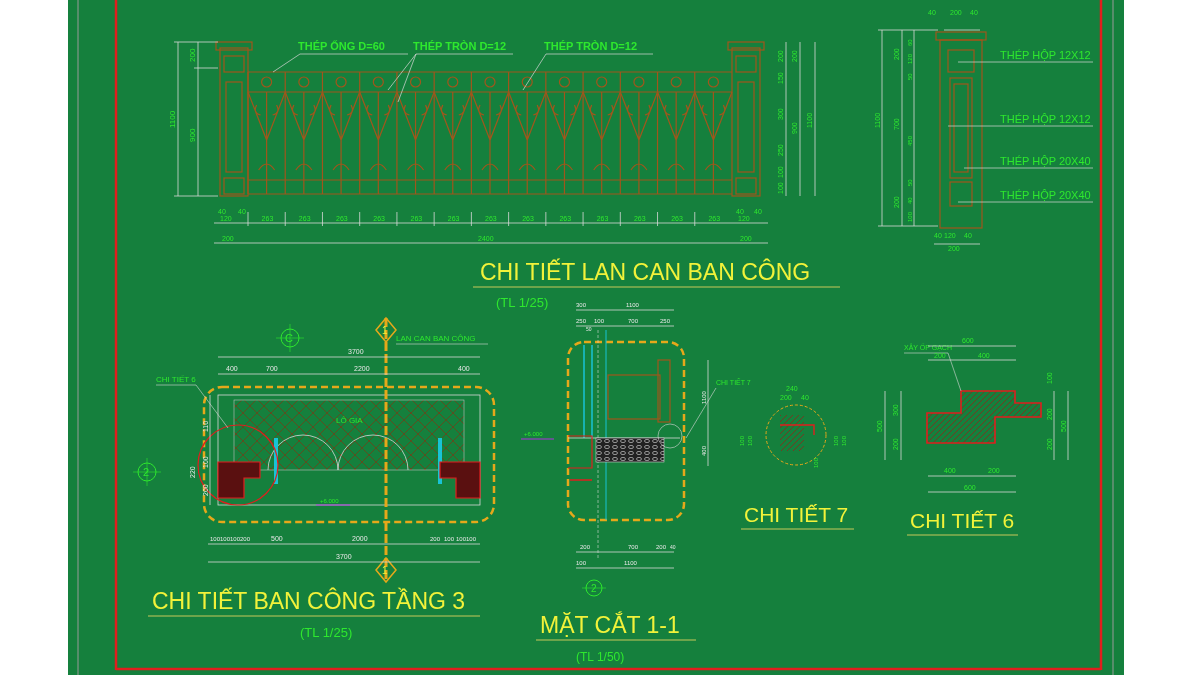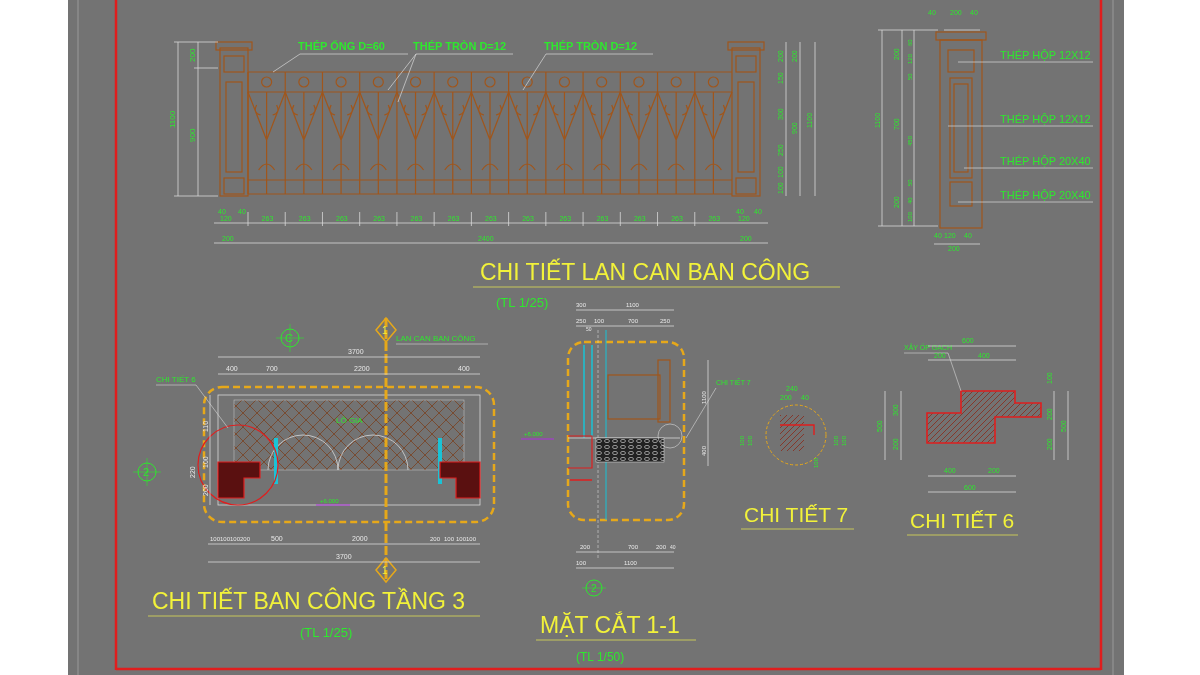--- a/index.html
+++ b/index.html
@@ -1,17 +1,17 @@
 <!DOCTYPE html>
 <html><head>
 <meta charset="utf-8">
 <style>
   html,body{margin:0;padding:0;background:#fff;}
   body{width:1200px;height:675px;position:relative;overflow:hidden;font-family:"Liberation Sans",sans-serif;}
-  #sheet{position:absolute;left:68px;top:0;width:1056px;height:675px;background:#737373;}
+  #sheet{position:absolute;left:68px;top:0;width:1056px;height:675px;background:#15803d;}
   svg{position:absolute;left:0;top:0;}
   .g{fill:#2ee82e;font-family:"Liberation Sans Narrow","Liberation Sans",sans-serif;}
   .y{fill:#f2f23a;font-family:"Liberation Sans",sans-serif;}
   .w{fill:#e8e8e8;}
   .dim{stroke:#d8d8d8;stroke-width:0.8;fill:none;}
   .rail{stroke:#a0561c;fill:none;stroke-width:1.2;}
   .cyan{stroke:#19c3d6;fill:none;stroke-width:1.5;}
   .ydash{stroke:#e6a81a;fill:none;stroke-width:2.5;stroke-dasharray:7 4;}
 </style>
 </head>

